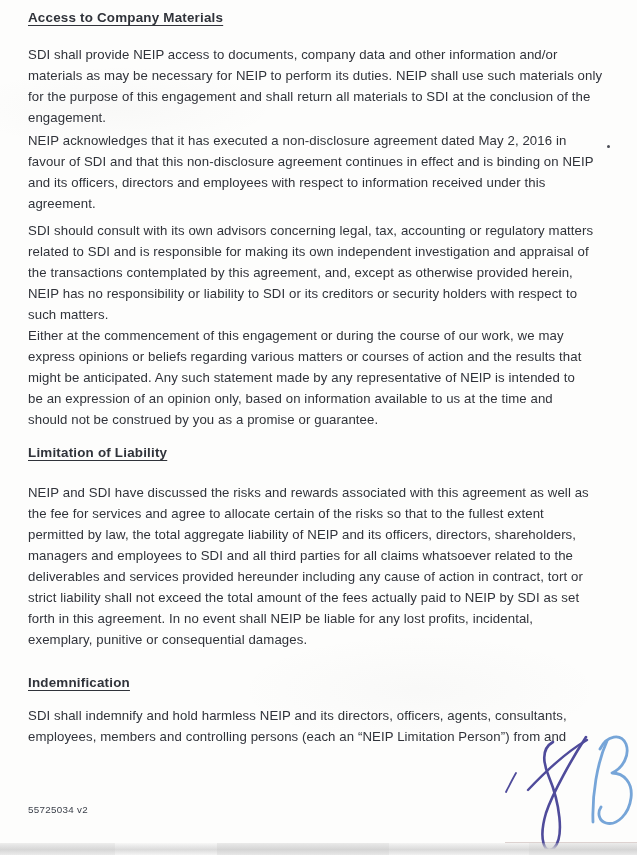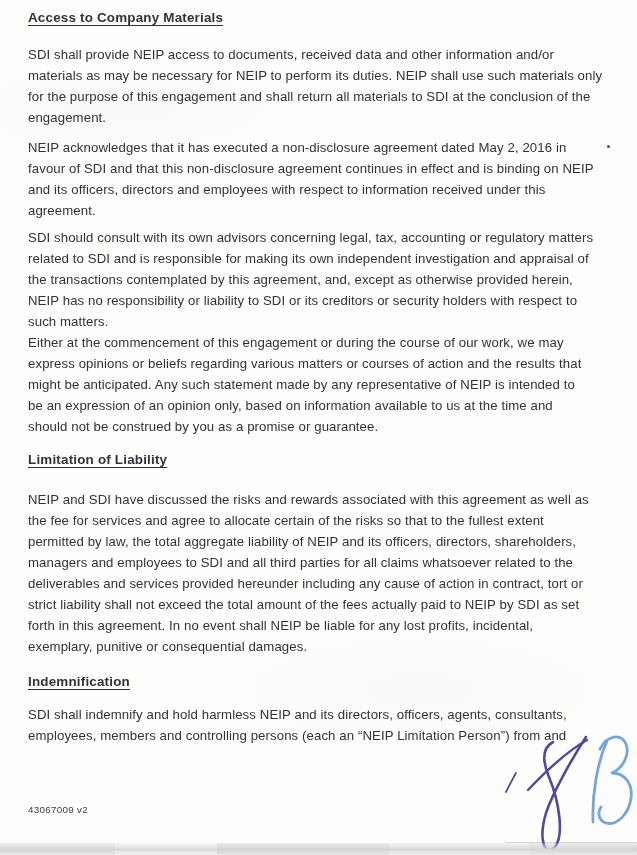--- a/index.html
+++ b/index.html
@@ -23,22 +23,22 @@
     text-decoration-thickness:1.3px;
   }
   .para{
     font-size:13.2px;line-height:21px;margin:0;
     letter-spacing:0.1px;
     white-space:pre-line;
   }
   .h1{margin-bottom:18px;}
   .h2{margin-top:9px;margin-bottom:24px;}
   .h3{margin-top:14px;margin-bottom:21px;}
-  .h4{margin-top:16px;margin-bottom:14px;}
-  .p-follow{margin-top:9px;}
+  .h4{margin-top:24px;margin-bottom:14px;}
+  .p-follow{margin-top:2px;}
   .p-gap{margin-top:6px;}
   .footer{
     position:absolute;left:28px;top:804px;
     font-size:9.8px;letter-spacing:0.3px;color:#3c414b;
   }
   .signature-svg{position:absolute;left:0;top:0;width:637px;height:855px;pointer-events:none;}
   .speck{position:absolute;left:607px;top:145px;width:3px;height:3px;border-radius:50%;background:#4a4d55;}
   .faint-line{position:absolute;left:505px;top:842px;width:132px;height:1px;background:#ddd2d0;}
   .bottom-band{
     position:absolute;left:0;right:0;bottom:0;height:12px;
@@ -47,21 +47,21 @@
       linear-gradient(to bottom, rgba(210,210,210,0) 0%, #dedede 55%, #fafafa 100%);
   }
 </style>
 </head>
 <body>
 
 <div class="page">
   <div class="content">
 
     <h2 class="heading h1">Access to Company Materials</h2>
-    <p class="para">SDI shall provide NEIP access to documents, received data and other information and/or
+    <p class="para">SDI shall provide NEIP access to documents, company data and other information and/or
 materials as may be necessary for NEIP to perform its duties.  NEIP shall use such materials only
 for the purpose of this engagement and shall return all materials to SDI at the conclusion of the
 engagement.</p>
     <p class="para p-follow">NEIP acknowledges that it has executed a non-disclosure agreement dated May 2, 2016 in
 favour of SDI and that this non-disclosure agreement continues in effect and is binding on NEIP
 and its officers, directors and employees with respect to information received under this
 agreement.</p>
 
     <p class="para p-gap">SDI should consult with its own advisors concerning legal, tax, accounting or regulatory matters
 related to SDI and is responsible for making its own independent investigation and appraisal of
@@ -83,21 +83,21 @@
 strict liability shall not exceed the total amount of the fees actually paid to NEIP by SDI as set
 forth in this agreement. In no event shall NEIP be liable for any lost profits, incidental,
 exemplary, punitive or consequential damages.</p>
 
     <h2 class="heading h4">Indemnification</h2>
     <p class="para">SDI shall indemnify and hold harmless NEIP and its directors, officers, agents, consultants,
 employees, members and controlling persons (each an “NEIP Limitation Person”) from and</p>
 
   </div>
 
-  <div class="footer">43067009 v2</div>
+  <div class="footer">55725034 v2</div>
 
   <span class="speck"></span>
   <span class="faint-line"></span>
 
   <svg class="signature-svg" viewBox="0 0 637 855" fill="none" stroke-linecap="round" stroke-linejoin="round">
 
     <path stroke-width="2.6" d="M586 737 C573 757 553 792 546 813 C538 840 545 856 554 848 C565 837 559 801 549 777 C541 758 544 747 553 742" stroke="#4f4b9b"></path>
     <path stroke-width="2.4" d="M528 790 C545 772 566 752 587 740" stroke="#4f4b9b"></path>
     <path stroke-width="1.8" d="M506 792 C509 786 512 780 516 773" stroke="#4f4b9b"></path>
 

